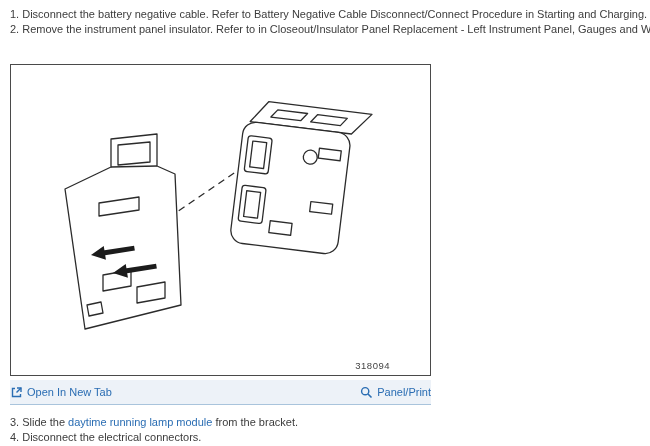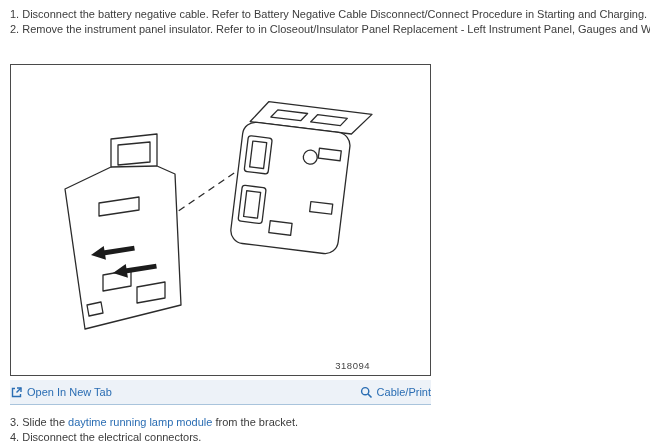--- a/index.html
+++ b/index.html
@@ -14,21 +14,21 @@
   .figure-wrap { margin-top: 27px; width: 421px; }
   .figure-box {
     position: relative;
     width: 421px;
     height: 312px;
     border: 1px solid #4a4a4a;
     background: #ffffff;
   }
   .fig-num {
     position: absolute;
-    right: 60px;
+    right: 40px;
     bottom: 4px;
     font-size: 9.5px;
     color: #444444;
     letter-spacing: 0.5px;
   }
   .figure-toolbar {
     margin-top: 4px;
     width: 421px;
     height: 25px;
     background: #edf2f8;
@@ -103,21 +103,21 @@
           <path d="M7 2 H11 V6" fill="none" stroke="#2a6db3" stroke-width="1.4"></path>
           <path d="M11 2 L6.5 6.5" fill="none" stroke="#2a6db3" stroke-width="1.4"></path>
         </svg>
         <span>Open In New Tab</span>
       </a>
       <a href="#" class="tb-link">
         <svg width="13" height="13" viewBox="0 0 13 13">
           <circle cx="5.2" cy="5.2" r="3.6" fill="none" stroke="#2a6db3" stroke-width="1.4"></circle>
           <line x1="8" y1="8" x2="11.5" y2="11.5" stroke="#2a6db3" stroke-width="1.6"></line>
         </svg>
-        <span>Cable/Print</span>
+        <span>Panel/Print</span>
       </a>
     </div>
   </div>
 
   <div class="steps-bottom">
     <div class="step"><span>3. Slide the </span><a href="#" class="inline-link">daytime running lamp module</a><span> from the bracket.</span></div>
     <div class="step">4. Disconnect the electrical connectors.</div>
   </div>
 
 </div>

